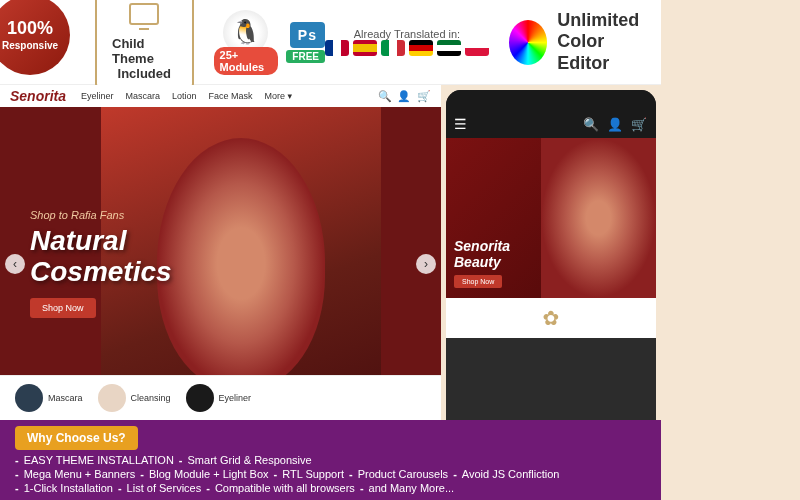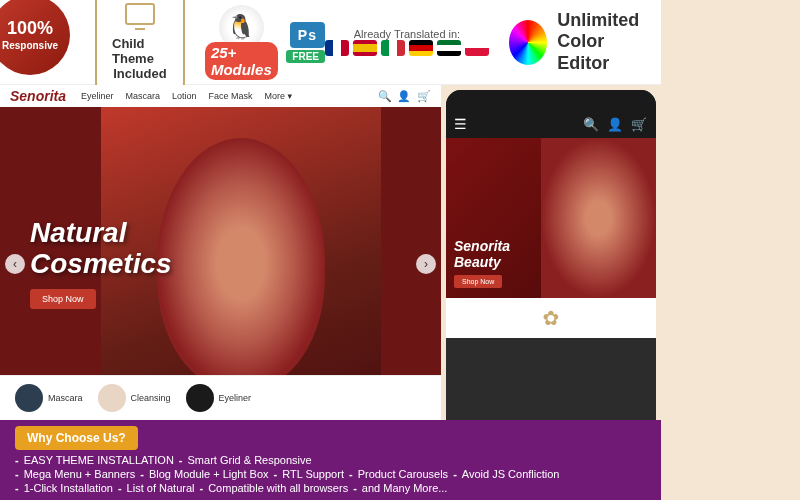--- a/index.html
+++ b/index.html
@@ -101,27 +101,26 @@
       border-radius: 50%;
       display: flex;
       align-items: center;
       justify-content: center;
       font-size: 24px;
       overflow: hidden;
     }
     .modules-count {
       background: #e74c3c;
       color: white;
-      font-size: 15px;
+      font-size: 11px;
       font-weight: bold;
       padding: 2px 6px;
       border-radius: 10px;
       margin-top: -8px;
       z-index: 2;
-      font-style: italic;
     }
 
     .ps-free-badge {
       margin-left: 8px;
       display: flex;
       flex-direction: column;
       align-items: flex-end;
     }
     .ps-box {
       background: #2980b9;
@@ -539,20 +538,21 @@
           <span>🔍</span>
           <span>👤</span>
           <span>🛒</span>
         </div>
       </div>
 
       <div class="preview-hero">
         <div class="prev-arrow">‹</div>
 
         <div class="hero-text">
+          <div class="hero-subtitle">Shop to Rafia Fans</div>
           <div class="hero-title">
             <div>Natural</div>
             <div>Cosmetics</div>
           </div>
           <div class="hero-btn">Shop Now</div>
         </div>
 
         <div class="hero-model">
           <div class="hero-model-img"></div>
         </div>
@@ -621,21 +621,21 @@
         <span class="feature-text">RTL Support</span>
         <span class="dash">-</span>
         <span class="feature-text">Product Carousels</span>
         <span class="dash">-</span>
         <span class="feature-text">Avoid JS Confliction</span>
       </div>
       <div class="feature-row">
         <span class="dash">-</span>
         <span class="feature-text">1-Click Installation</span>
         <span class="dash">-</span>
-        <span class="feature-text">List of Natural</span>
+        <span class="feature-text">List of Services</span>
         <span class="dash">-</span>
         <span class="feature-text">Compatible with all browsers</span>
         <span class="dash">-</span>
         <span class="feature-text">and Many More...</span>
       </div>
     </div>
   </div>
 
 </div>
 

